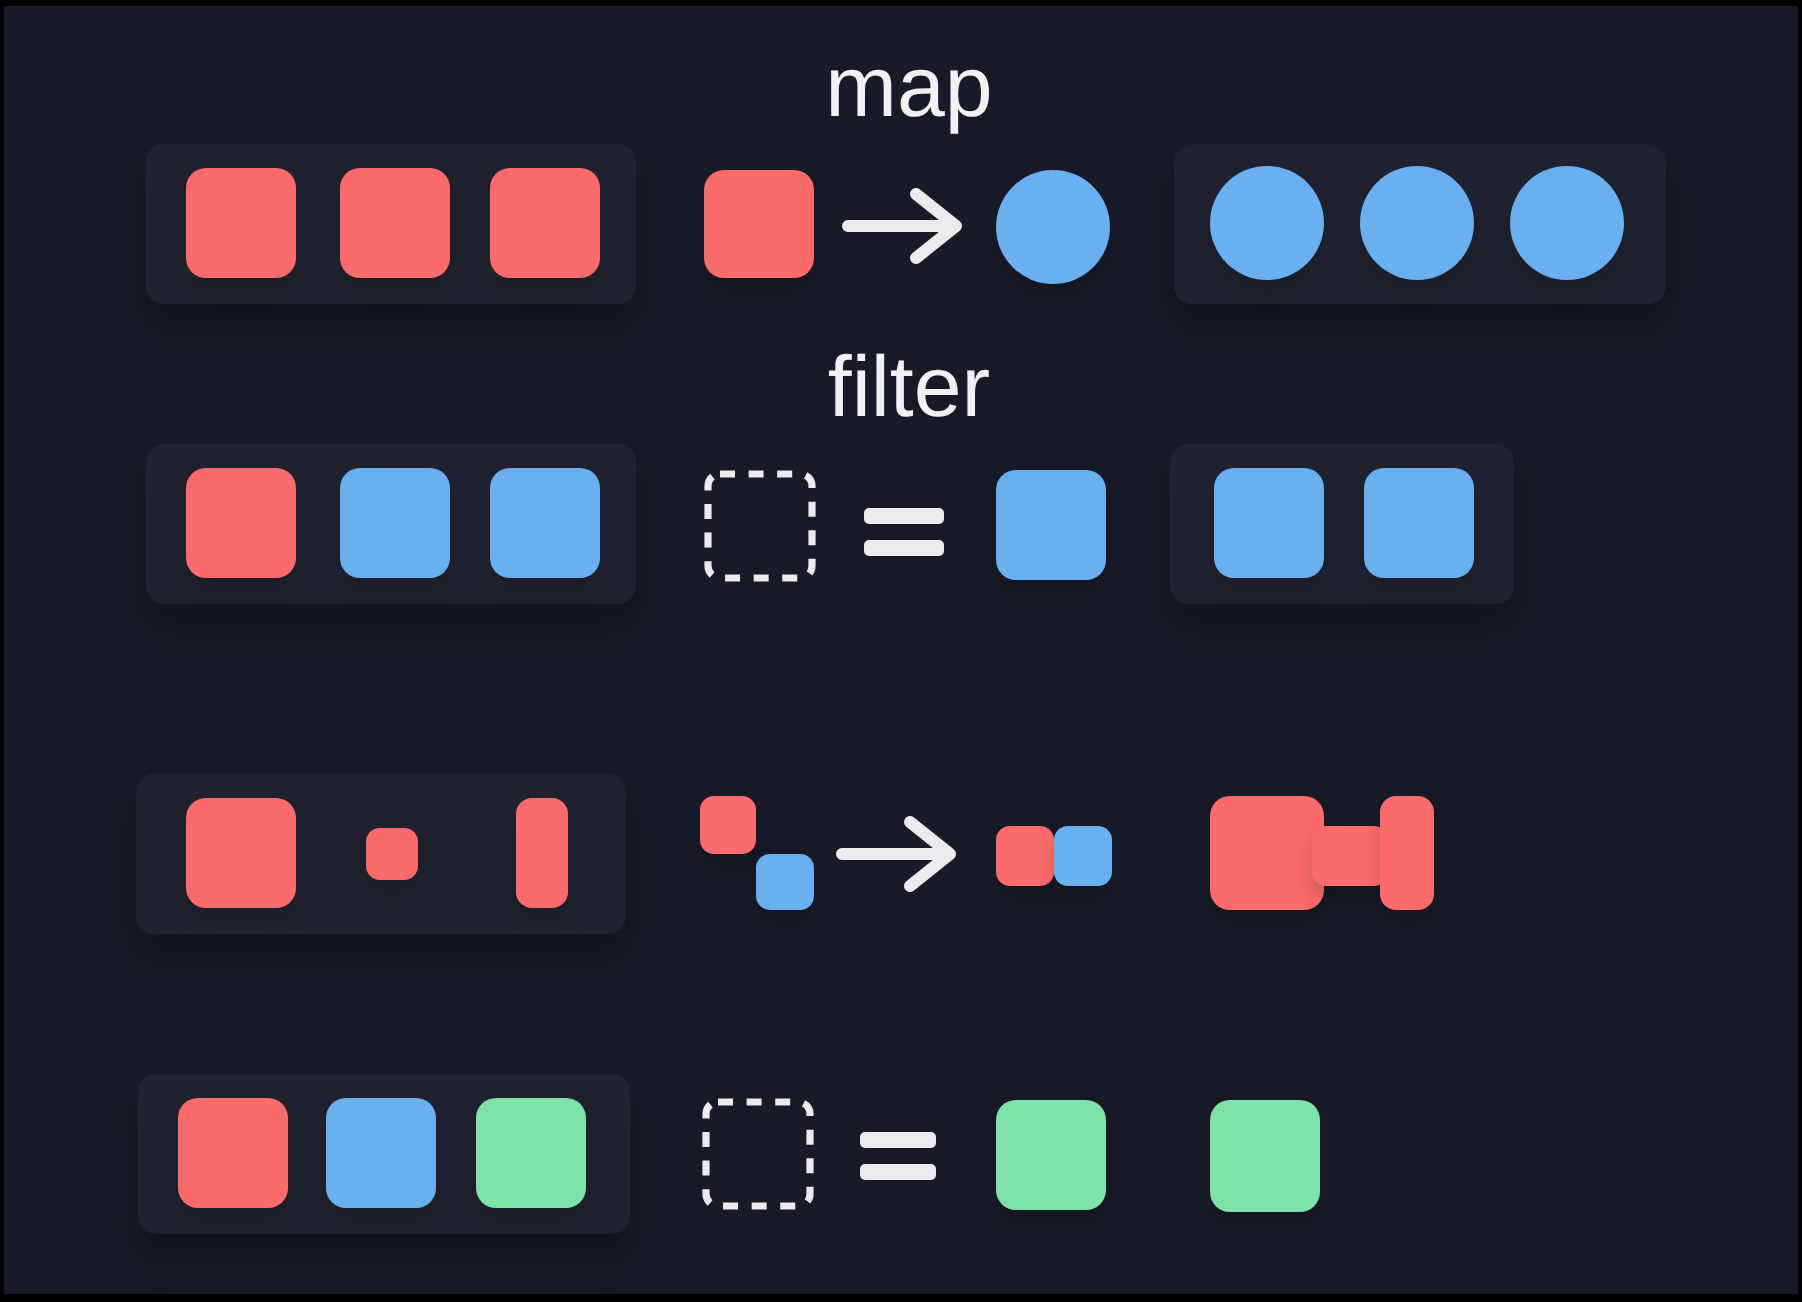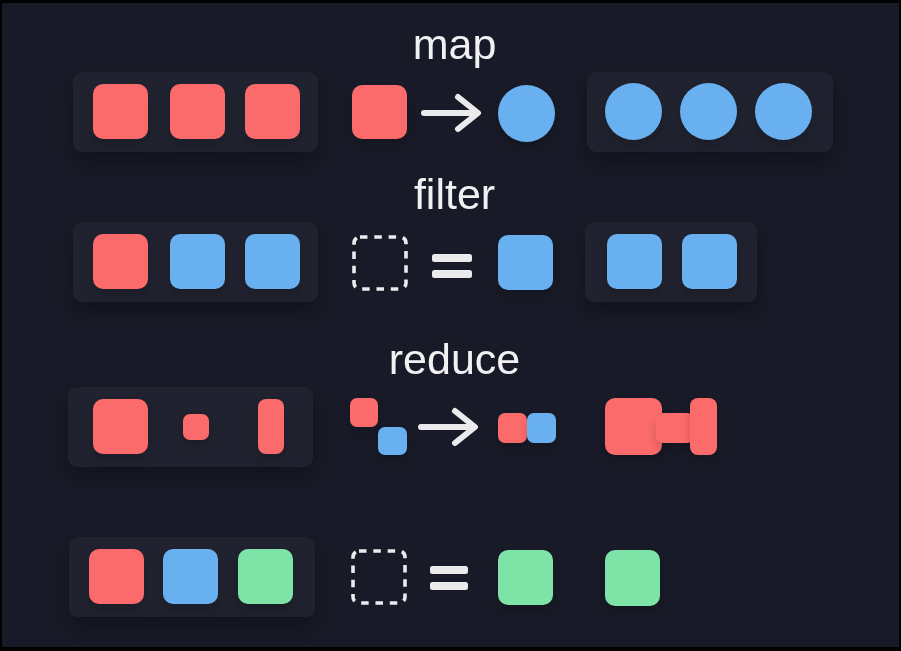--- a/index.html
+++ b/index.html
@@ -63,21 +63,20 @@
         <div class="eq" style="position: absolute; left: 432px; top: 254px; width: 40px; height: 24px;">
           <div class="bar"></div>
           <div class="bar"></div>
         </div>
         <div class="shape" style="background: rgb(105, 176, 241); border-radius: 10px; position: absolute; left: 498px; top: 235px; width: 55px; height: 55px;"></div>
         <div class="panel" style="position: absolute; left: 585px; top: 222px; width: 172px; height: 80px;"></div>
         <div class="shape" style="background: rgb(105, 176, 241); border-radius: 10px; position: absolute; left: 607px; top: 234px; width: 55px; height: 55px;"></div>
         <div class="shape" style="background: rgb(105, 176, 241); border-radius: 10px; position: absolute; left: 682px; top: 234px; width: 55px; height: 55px;"></div>
       </section>
     <section class="row">
-      <h2 class="title t2">reduce</h2>
     <div class="panel" style="position: absolute; left: 68px; top: 387px; width: 245px; height: 80px;"></div>
         <div class="shape" style="background: rgb(251, 107, 107); border-radius: 10px; position: absolute; left: 93px; top: 399px; width: 55px; height: 55px;"></div>
         <div class="shape" style="background: rgb(251, 107, 107); border-radius: 7px; position: absolute; left: 183px; top: 414px; width: 26px; height: 26px;"></div>
         <div class="shape" style="background: rgb(251, 107, 107); border-radius: 8px; position: absolute; left: 258px; top: 399px; width: 26px; height: 55px;"></div>
         <div class="shape" style="background: rgb(251, 107, 107); border-radius: 7px; position: absolute; left: 350px; top: 398px; width: 28px; height: 29px;"></div>
         <div class="shape" style="background: rgb(105, 176, 241); border-radius: 7px; position: absolute; left: 378px; top: 427px; width: 29px; height: 28px;"></div>
         <svg viewBox="0 0 62 40" style="position: absolute; left: 418px; top: 407px; width: 62px; height: 40px;">
           <path d="M3 20 H55 M37 4 L57 20 L37 36" fill="none" stroke="#ebebee" stroke-width="6" stroke-linecap="round" stroke-linejoin="round"></path>
         </svg>
         <div class="shape" style="background: rgb(251, 107, 107); border-radius: 7px; position: absolute; left: 498px; top: 413px; width: 29px; height: 30px;"></div>

